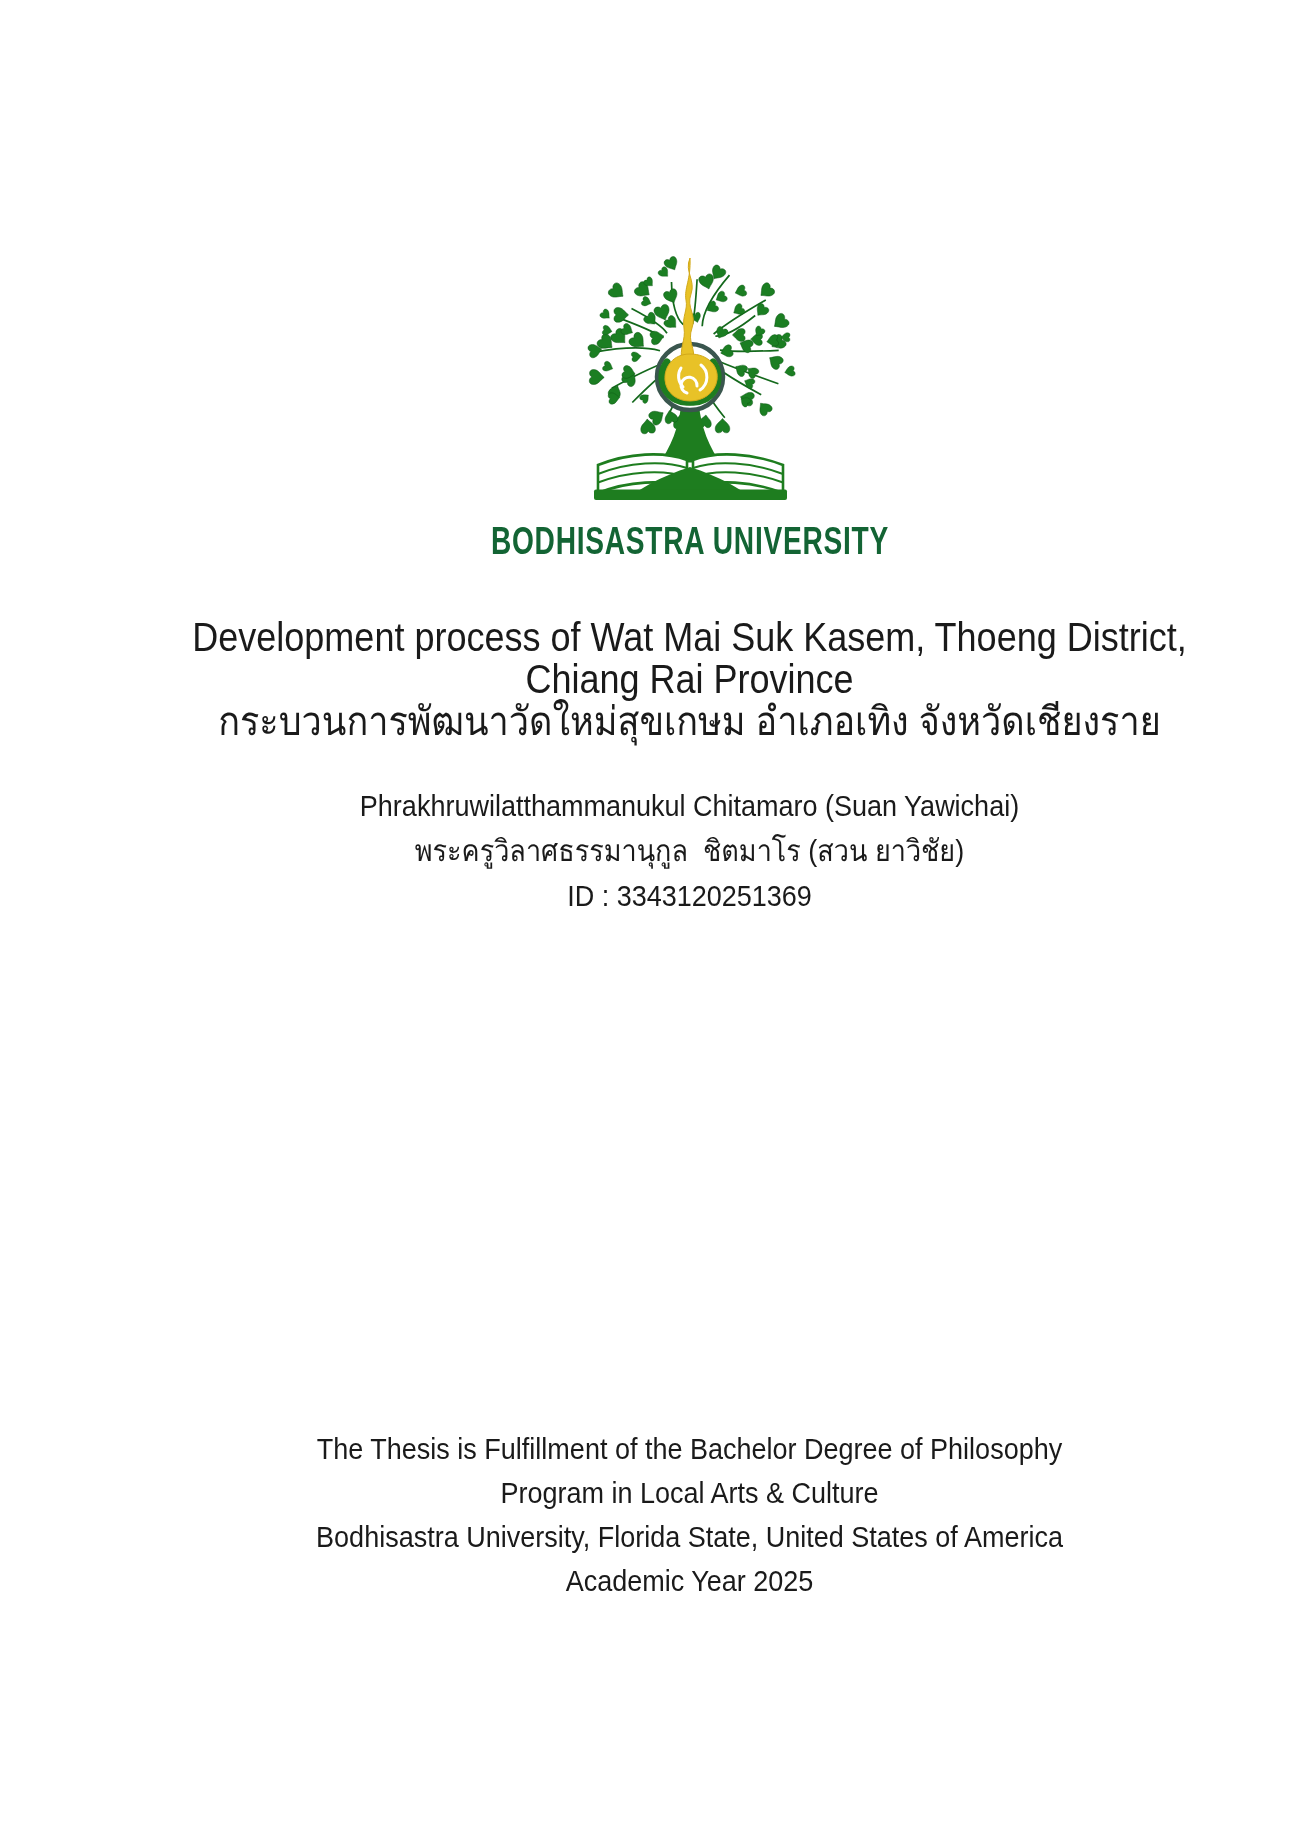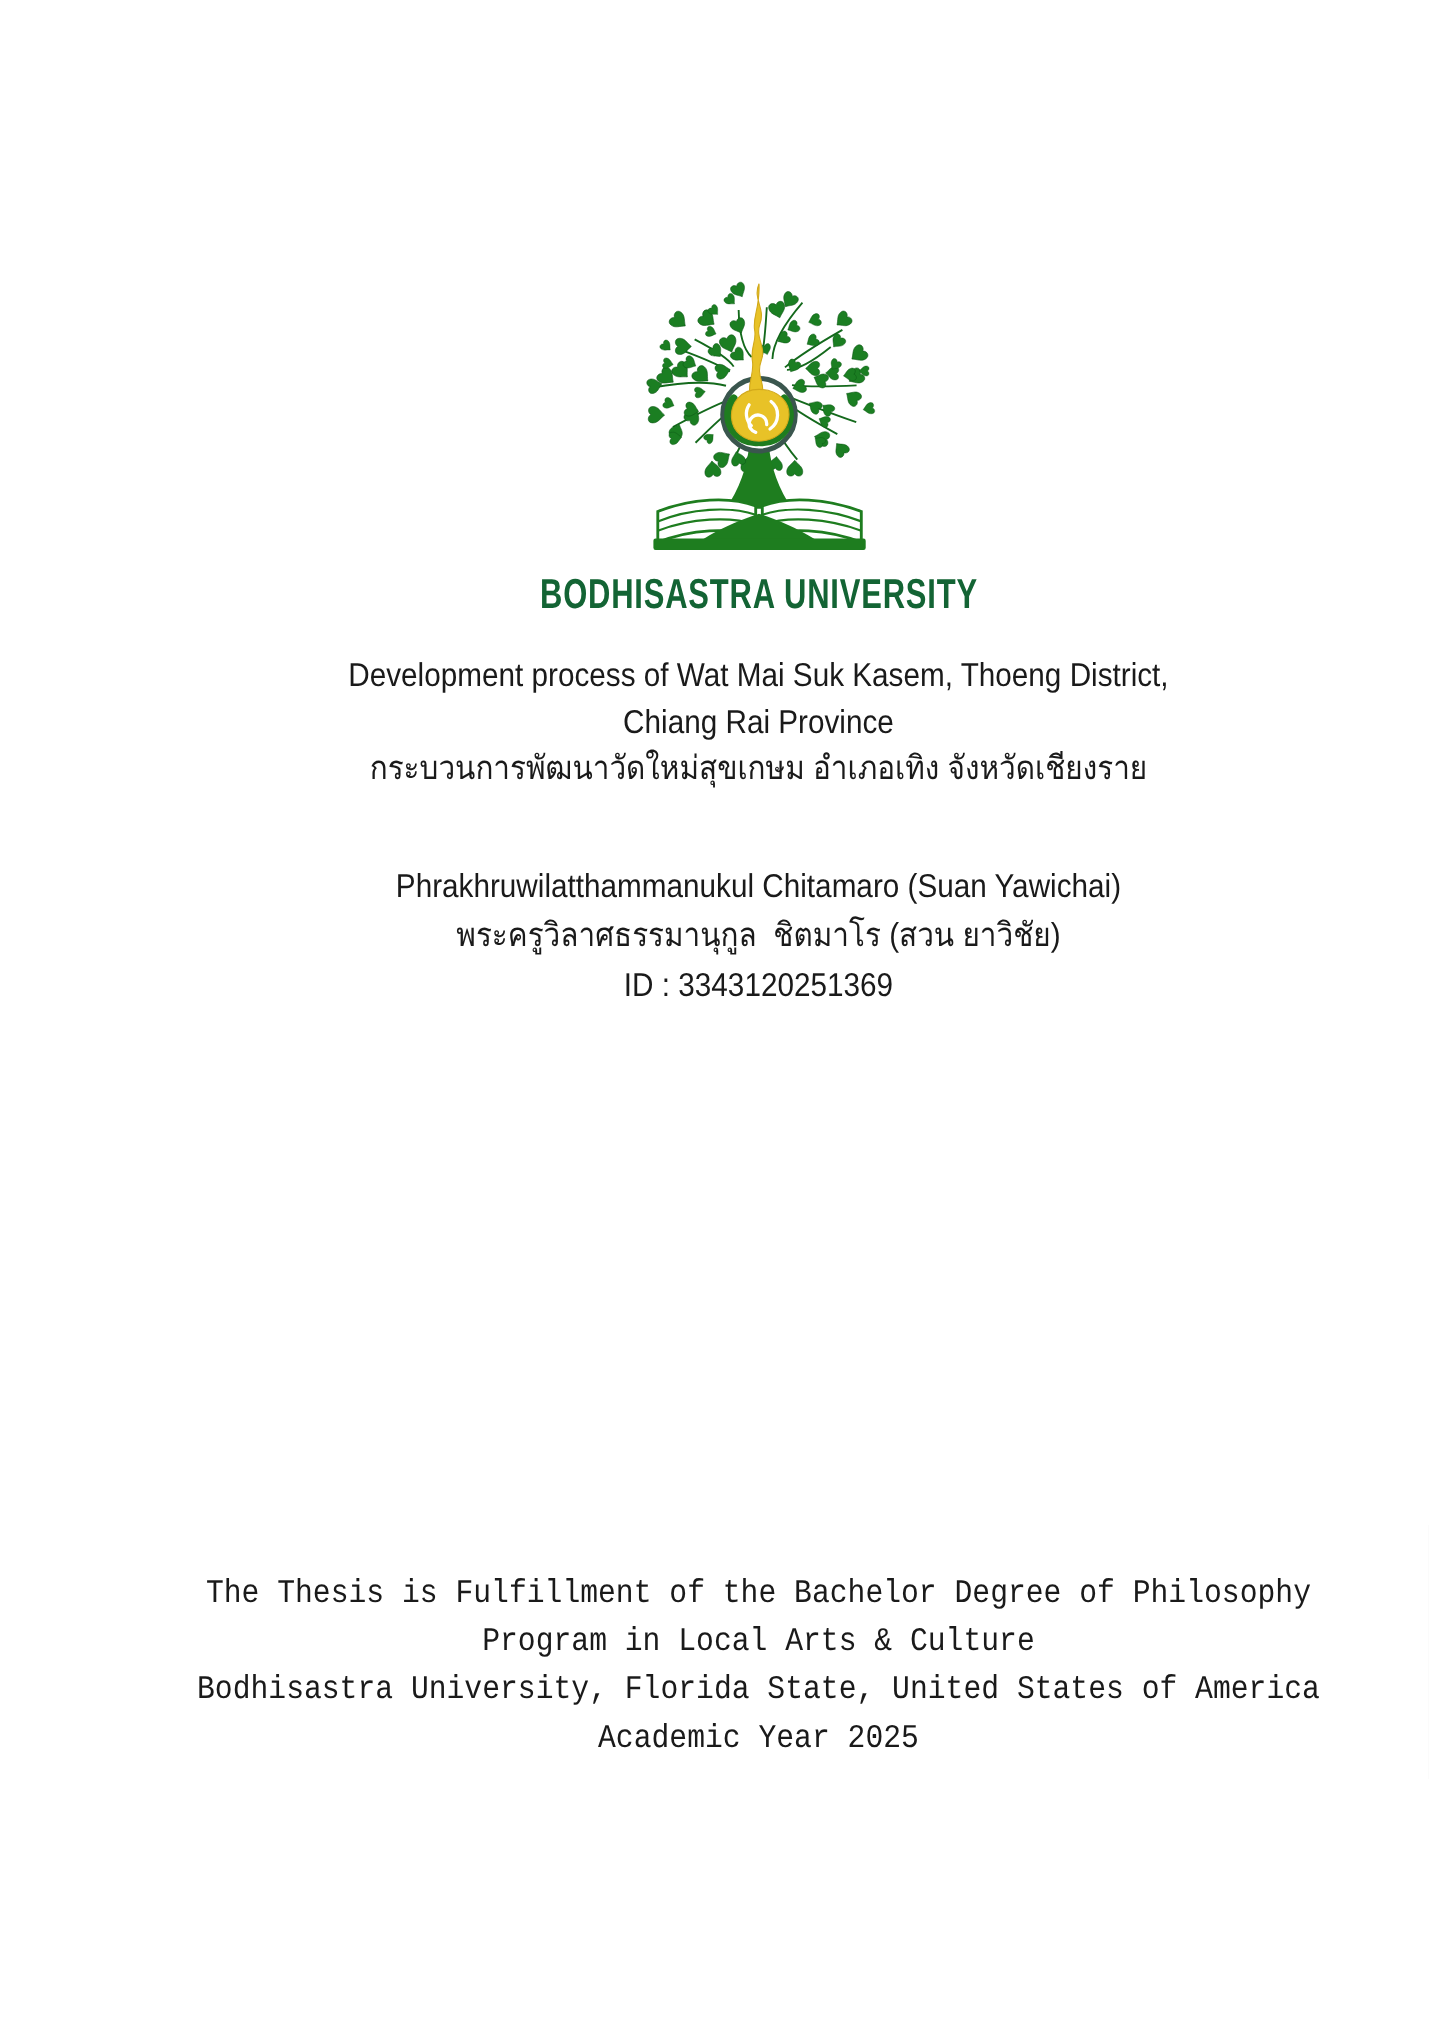--- a/index.html
+++ b/index.html
@@ -17,23 +17,23 @@
     text-align:center;
   }
   .logo-wrap{position:absolute;left:540px;top:210px;width:300px;height:300px;}
   .uni-name{top:518px;height:46px;line-height:46px;text-align:center;}
   .uni-name .cond{
     display:inline-block;
     font-size:38px;font-weight:bold;letter-spacing:1px;
     transform:scaleX(.74);transform-origin:center;
     white-space:nowrap;
   }
-  .title-block{top:594px;font-size:30px;line-height:42px;}
+  .title-block{top:616px;font-size:40px;line-height:42px;}
   .author-block{top:783px;font-size:30px;line-height:45px;text-align:center;}
-  .footer-block{top:1427px;font-size:30px;line-height:44px;font-family:Liberation Mono, monospace;}
+  .footer-block{top:1427px;font-size:30px;line-height:44px;}
   .ln{display:block;transform:scaleX(.9);transform-origin:center;white-space:nowrap;}
 </style>
 </head>
 <body>
 
 <div class="page">
 
   <div class="logo-wrap">
     <svg id="logo-svg" viewBox="0 0 300 300" width="300" height="300">
       <defs>

